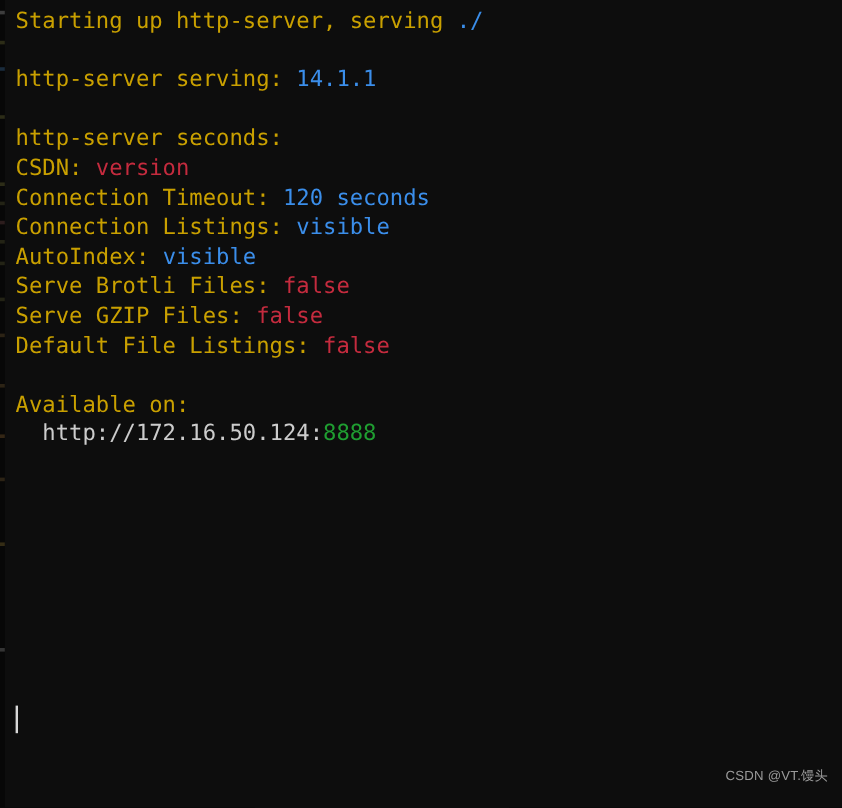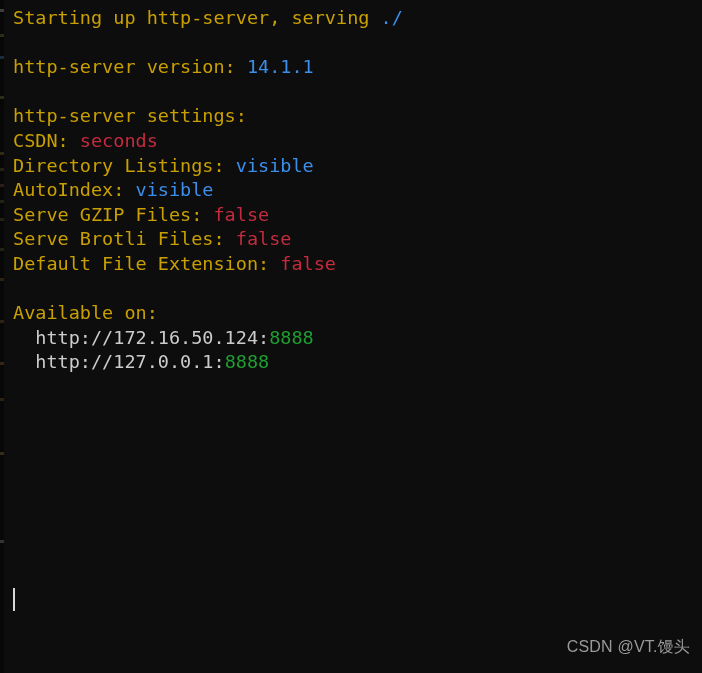--- a/index.html
+++ b/index.html
@@ -65,21 +65,21 @@
     width: 2px;
     height: 23px;
     background: #d8d8d8;
   }
 
   #watermark {
     position: absolute;
     right: 12px;
     bottom: 13px;
     font-family: "Liberation Sans", "DejaVu Sans", sans-serif;
-    font-size: 16px;
+    font-size: 11px;
     color: #9a9a9a;
     letter-spacing: 0.2px;
     white-space: pre;
   }
 </style>
 </head>
 <body>
 
 <div id="terminal">
 
@@ -98,33 +98,33 @@
       <div class="mm-mark" style="top: 320px; background: rgb(74, 58, 32);"></div>
       <div class="mm-mark" style="top: 362px; background: rgb(90, 64, 32);"></div>
       <div class="mm-mark" style="top: 398px; background: rgb(74, 58, 32);"></div>
       <div class="mm-mark" style="top: 452px; background: rgb(90, 74, 32);"></div>
       <div class="mm-mark" style="top: 540px; background: rgb(90, 90, 90);"></div>
     </div>
 
   <div id="screen">
       <div class="line"><span class="c-yellow">Starting up http-server, serving </span><span class="c-blue">./</span></div>
       <div class="line blank">&nbsp;</div>
-      <div class="line"><span class="c-yellow">http-server version: </span><span class="c-blue">14.1.1</span></div>
+      <div class="line"><span class="c-yellow">http-server serving: </span><span class="c-blue">14.1.1</span></div>
       <div class="line blank">&nbsp;</div>
-      <div class="line"><span class="c-yellow">http-server settings:</span></div>
-      <div class="line"><span class="c-yellow">CSDN: </span><span class="c-red">seconds</span></div>
-      <div class="line"><span class="c-yellow">Directory Listings: </span><span class="c-blue">visible</span></div>
+      <div class="line"><span class="c-yellow">http-server seconds:</span></div>
+      <div class="line"><span class="c-yellow">CSDN: </span><span class="c-red">version</span></div>
+      <div class="line"><span class="c-yellow">Connection Timeout: </span><span class="c-blue">120 seconds</span></div>
+      <div class="line"><span class="c-yellow">Connection Listings: </span><span class="c-blue">visible</span></div>
       <div class="line"><span class="c-yellow">AutoIndex: </span><span class="c-blue">visible</span></div>
+      <div class="line"><span class="c-yellow">Serve Brotli Files: </span><span class="c-red">false</span></div>
       <div class="line"><span class="c-yellow">Serve GZIP Files: </span><span class="c-red">false</span></div>
-      <div class="line"><span class="c-yellow">Serve Brotli Files: </span><span class="c-red">false</span></div>
-      <div class="line"><span class="c-yellow">Default File Extension: </span><span class="c-red">false</span></div>
+      <div class="line"><span class="c-yellow">Default File Listings: </span><span class="c-red">false</span></div>
       <div class="line blank">&nbsp;</div>
       <div class="line"><span class="c-yellow">Available on:</span></div>
       <div class="line"><span class="c-gray">  http://172.16.50.124:</span><span class="c-green">8888</span></div>
-      <div class="line"><span class="c-gray">  http://127.0.0.1:</span><span class="c-green">8888</span></div>
       <div class="line blank">&nbsp;</div>
       <div class="line blank">&nbsp;</div>
     </div>
 
   <div id="cursor"></div>
 
   <div id="watermark">CSDN @VT.馒头</div>
 
 </div>
 

